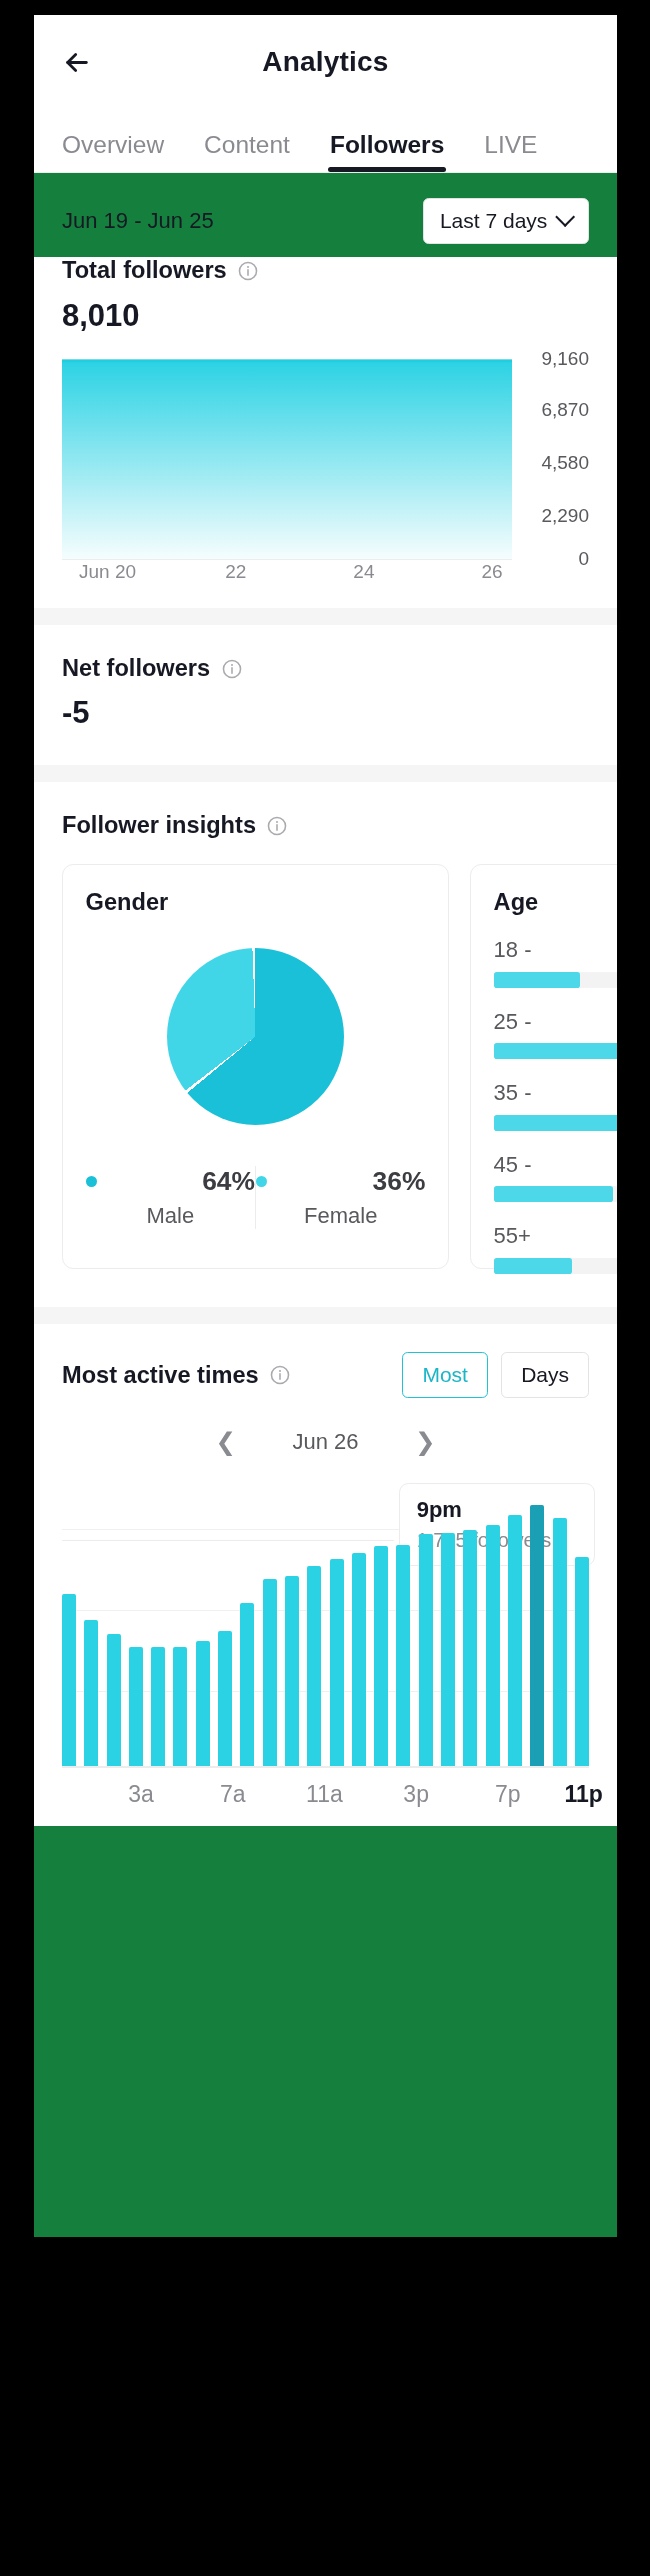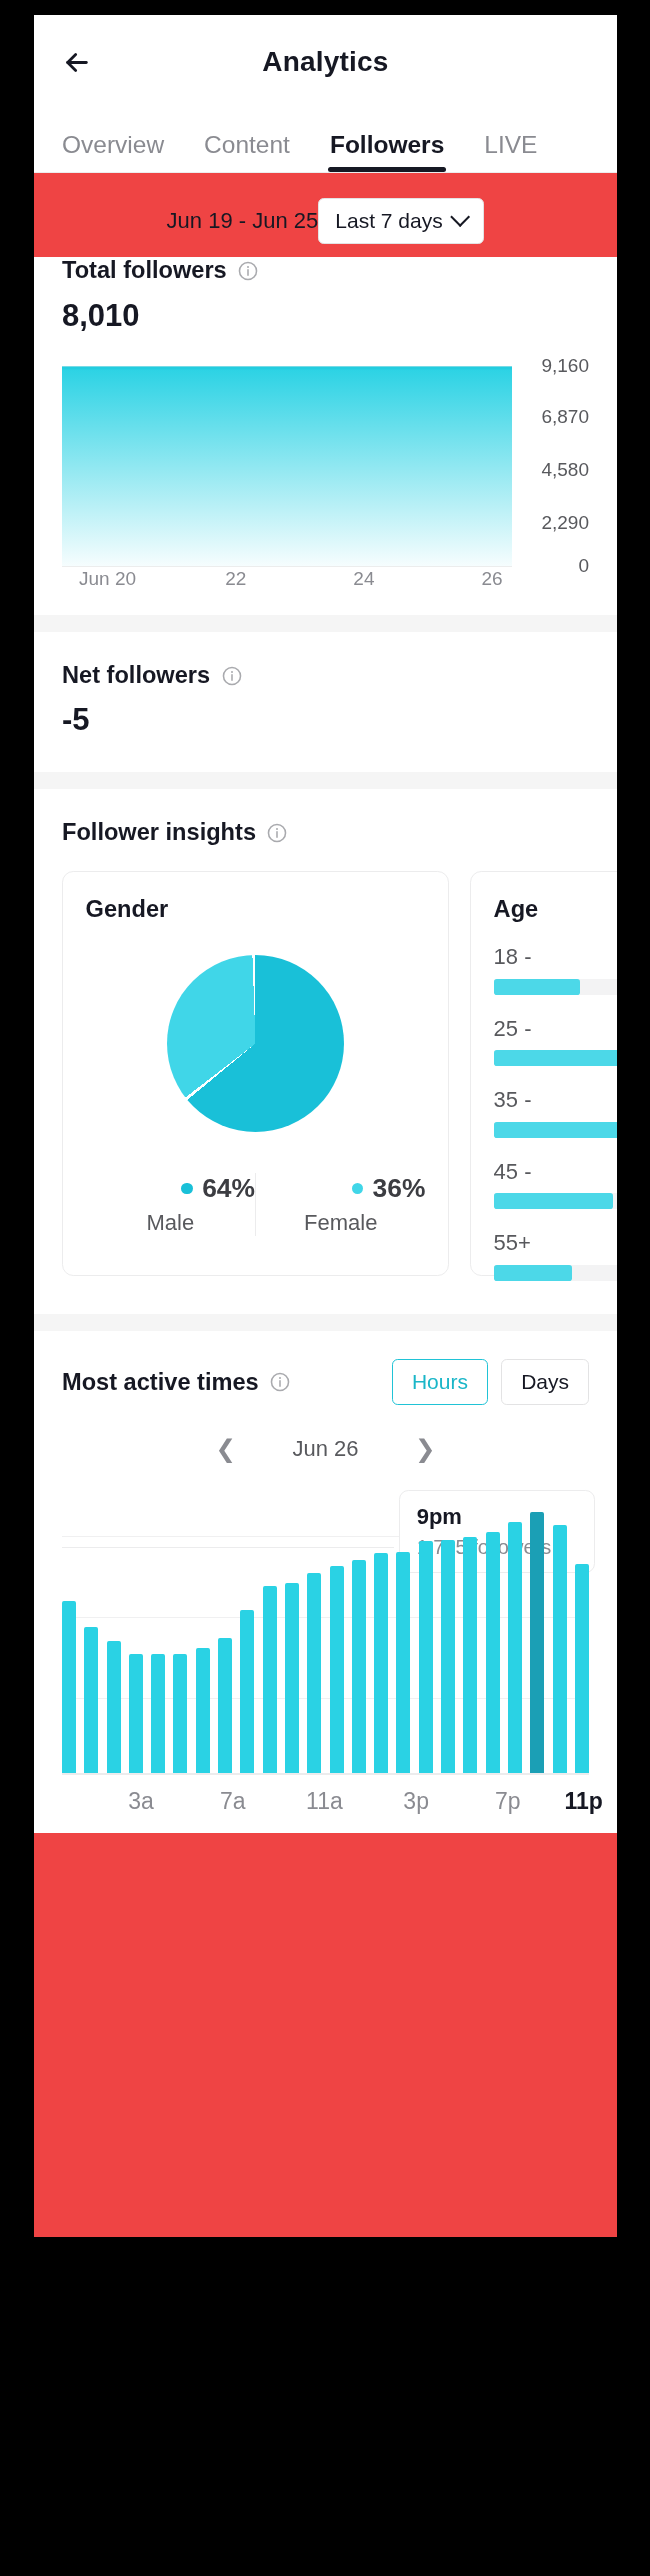--- a/index.html
+++ b/index.html
@@ -1,74 +1,74 @@
 <!DOCTYPE html>
 <html style="font-size:15px"><head>
 <meta charset="utf-8">
 <style>
   html,body{margin:0;padding:0;background:#000;}
   body{width:651px;height:2576px;font-family:"Liberation Sans",sans-serif;
        -webkit-font-smoothing:antialiased;}
   #phone{position:absolute;left:34px;top:15px;width:583px;height:2222px;
-         background:#ef4444;overflow:hidden;}
+         background:#15803d;overflow:hidden;}
 
   
   .hdr{height:94px;display:flex;align-items:center;position:relative;background:#fff;}
   .back{position:absolute;left:22.6px;top:50%;transform:translateY(-50%);
         width:41px;height:41px;display:flex;align-items:center;justify-content:center;cursor:pointer;}
   .ttl{flex:1;text-align:center;font-size:28px;font-weight:bold;color:#161823;letter-spacing:0.2px;}
 
   
   .tabs{display:flex;align-items:flex-end;height:64px;padding:0 28px;
         border-bottom:0.9px solid #eceded;background:#fff;box-sizing:border-box;}
   .tab{font-size:24.5px;color:#8a8b91;padding:0 0 13.2px 0;margin-right:40px;position:relative;cursor:pointer;white-space:nowrap;}
   .tab:last-child{margin-right:0;}
   .tab.on{color:#161823;font-weight:bold;}
   .tab.on:after{content:"";position:absolute;left:-1.9px;right:-1.9px;bottom:0;height:4.7px;
                 background:#161823;border-radius:2.8px;}
 
   
-  .daterow{display:flex;align-items:center;justify-content:center;
+  .daterow{display:flex;align-items:center;justify-content:space-between;
            padding:24.5px 28px 13.2px 28px;}
   .daterange{font-size:22px;color:#161823;}
   .picker{border:0.9px solid #e3e3e4;border-radius:5.7px;padding:10.4px 16px;font-size:21px;
           color:#161823;display:flex;align-items:center;gap:10.4px;cursor:pointer;background:#fff;}
   .chev{display:inline-block;width:12.3px;height:12.3px;border-right:2.3px solid #161823;
         border-bottom:2.3px solid #161823;transform:rotate(45deg) translate(-2.8px,-2.8px);}
 
   
   .sec{background:#fff;padding:0 28px;}
   .sec-gap{height:17px;background:#f5f5f5;}
   .h2{font-size:23.6px;font-weight:bold;color:#161823;display:flex;align-items:center;gap:10.4px;}
   .big{font-size:31px;font-weight:bold;color:#161823;margin-top:13.2px;}
   .sub{font-size:19px;color:#8a8b91;margin-top:9.4px;}
   .info{display:inline-flex;width:22px;height:22px;flex:0 0 22px;}
 
   
-  .areawrap{position:relative;height:236px;margin-top:21px;}
+  .areawrap{position:relative;height:236px;margin-top:14px;}
   .areaplot{position:absolute;left:0;top:0;right:77px;bottom:24.5px;}
   .ylab{position:absolute;right:0;font-size:19px;color:#58595d;transform:translateY(-50%);
         white-space:nowrap;}
   .gl{position:absolute;left:0;right:77px;height:0.9px;background:#eceded;}
   .xrow{position:absolute;left:8px;right:77px;bottom:0;height:22.6px;}
   .xlab{position:absolute;font-size:19px;color:#8a8b91;transform:translateX(-50%);}
 
   
   .cards{display:flex;gap:21px;margin-top:24.5px;padding-bottom:3.8px;}
   .card{border:0.9px solid #ececed;border-radius:11.3px;background:#fff;box-sizing:border-box;
         flex:0 0 auto;}
   .card-gender{width:387px;height:405px;padding:24.5px 22.6px;}
   .card-age{width:283px;height:405px;padding:24.5px 22.6px;}
   .card-h{font-size:23.6px;font-weight:bold;color:#161823;}
   .pie{width:177px;height:177px;border-radius:50%;margin:32px auto 0 auto;}
   .legend{display:flex;margin-top:41px;}
   .leg{flex:1;text-align:center;}
   .leg+.leg{border-left:0.9px solid #ececed;}
   .legpct{font-size:26.4px;font-weight:bold;color:#3c3d42;display:flex;align-items:center;
-          justify-content:flex-end;gap:9.4px;}
+          justify-content:space-between;gap:9.4px;}
   .dot{width:11.3px;height:11.3px;border-radius:50%;display:inline-block;}
   .leglbl{font-size:22px;color:#58595d;margin-top:5.7px;}
   .agerow{margin-top:21px;}
   .agelbl{font-size:22px;color:#58595d;white-space:nowrap;}
   .agetrack{height:16px;background:#f3f3f4;border-radius:2.8px;margin-top:8.5px;width:217px;}
   .agefill{height:16px;border-radius:2.8px;}
 
   
   .mat-head{display:flex;align-items:center;justify-content:space-between;}
   .segs{display:flex;gap:13.2px;}
@@ -266,21 +266,21 @@
         <span>Most active times</span>
         <span class="info">
           <svg width="22" height="22" viewBox="0 0 24 24" fill="none" stroke="#a9aaae" stroke-width="1.7">
             <circle cx="12" cy="12" r="9.3"></circle>
               <line x1="12" y1="10.6" x2="12" y2="16.6" stroke-linecap="round"></line>
             <circle cx="12" cy="7.6" r="1.1" fill="#a9aaae" stroke="none"></circle>
           </svg>
         </span>
       </div>
       <div class="segs">
-        <div class="seg on">Hours</div>
+        <div class="seg on">Most</div>
         <div class="seg">Days</div>
       </div>
     </div>
 
     <div class="nav">
       <span class="navbtn">❮</span>
       <span class="navdate">Jun 26</span>
       <span class="navbtn">❯</span>
     </div>
 

